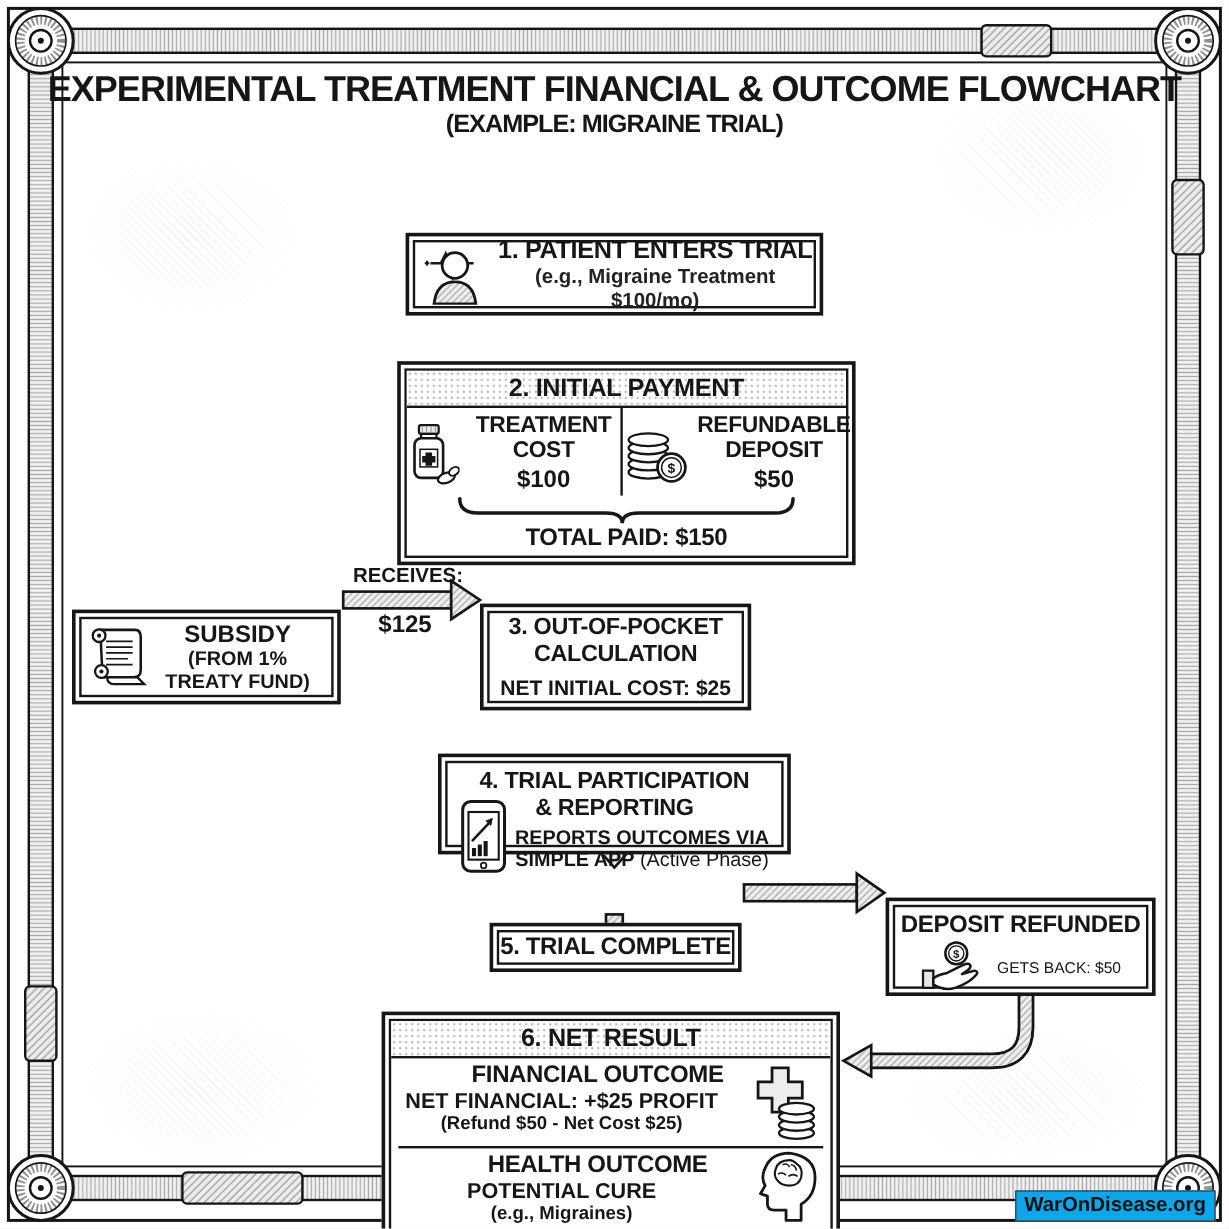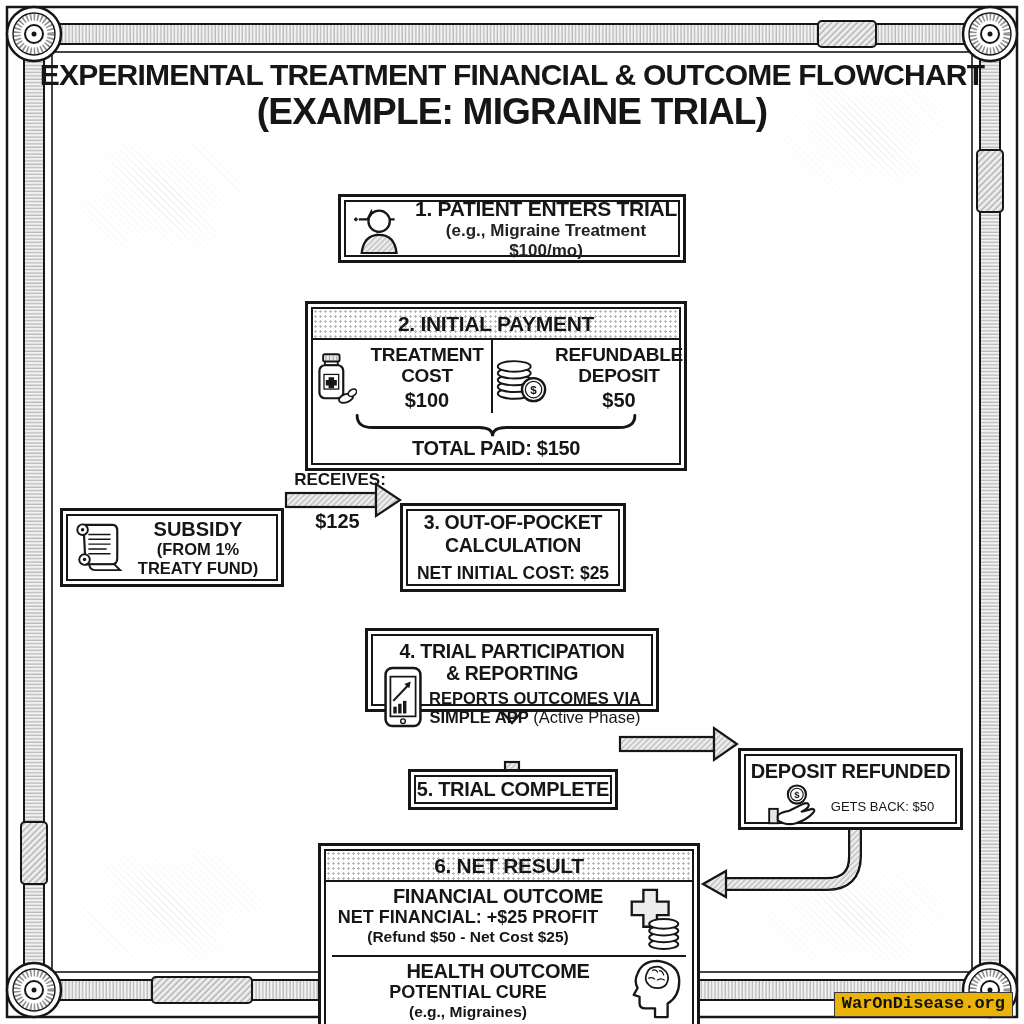--- a/index.html
+++ b/index.html
@@ -18,21 +18,21 @@
     background:repeating-linear-gradient(45deg, rgba(0,0,0,.14) 0 1px, transparent 1px 5px);
     -webkit-mask-image:radial-gradient(closest-side, #000, transparent);
     mask-image:radial-gradient(closest-side, #000, transparent);
   }
 
   
   .title {
     position:absolute; left:0; top:60px; width:1024px; text-align:center;
     font-weight:bold; font-size:30px; letter-spacing:-.8px; line-height:1.0;
   }
-  .title .t2 { font-size:37px; margin-top:3px; }
+  .title .t2 { font-size:21px; margin-top:3px; }
 
   
   .box { position:absolute; background:#fff; border:3px solid #161616; padding:3px; z-index:4;margin-top:46px; }
   .box-inner { width:100%; height:100%; border:2px solid #161616; background:#fff;
                display:flex; flex-direction:column; }
   .halftone {
     background-color:#fff;
     background-image:radial-gradient(#b9b9b9 1px, transparent 1.35px);
     background-size:5px 5px;
   }
@@ -94,22 +94,22 @@
   .sec-line { font-weight:bold; font-size:18px; line-height:1.15; }
   .sec-note { font-weight:600; font-size:15.5px; line-height:1.15; }
   .sec-icon { position:absolute; right:8px; }
 
   
   .arrow-label { position:absolute; font-weight:bold; text-align:center; z-index:5; }
 
   
   .watermark {
     position:absolute; right:11px; top:992px; z-index:9;
-    background:#eab308; border:1.5px solid #3a3a3a; padding:1px 7px 3px 7px;
-    font-family:Liberation Mono, monospace; font-weight:bold; font-size:17px; color:#111;
+    background:#0ea5e9; border:1.5px solid #3a3a3a; padding:1px 7px 3px 7px;
+    font-family:Liberation Sans, sans-serif; font-weight:bold; font-size:17px; color:#111;
   }
 </style>
 </head>
 <body>
 
 <div class="canvas">
 
   <svg class="layer" viewBox="0 0 1024 1024">
     <defs>
       <pattern id="ribV" width="3.4" height="10" patternUnits="userSpaceOnUse">
@@ -244,21 +244,21 @@
         <circle cx="28" cy="17" r="11" fill="#fff" stroke="#161616" stroke-width="2.4"></circle>
         <path d="M10,50 Q12,31 28,31 Q44,31 46,50 Z" fill="url(#ahatch)" stroke="#161616" stroke-width="2.4"></path>
       </svg>
       <div class="step1-text">
         <div class="step1-title">1. PATIENT ENTERS TRIAL</div>
         <div class="step1-sub">(e.g., Migraine Treatment $100/mo)</div>
       </div>
     </div>
   </div>
 
-  <div class="box" style="left:305px;top:255px;width:382px;height:170px">
+  <div class="box" style="left:331px;top:255px;width:382px;height:170px">
     <div class="box-inner">
       <div class="box-header halftone">2. INITIAL PAYMENT</div>
       <div class="cols">
         <div class="col">
           <svg width="44" height="60" viewBox="0 0 48 58">
             <rect x="11" y="2" width="18" height="8" rx="2" fill="#e9e9e9" stroke="#161616" stroke-width="2"></rect>
             <path d="M14,3 V9 M18,3 V9 M22,3 V9 M26,3 V9" stroke="#9a9a9a" stroke-width="1"></path>
             <rect x="13" y="10" width="14" height="4" fill="#fff" stroke="#161616" stroke-width="2"></rect>
             <rect x="7" y="14" width="26" height="36" rx="6" fill="#fff" stroke="#161616" stroke-width="2.4"></rect>
             <rect x="12" y="24" width="16" height="16" fill="#fff" stroke="#161616" stroke-width="1.4"></rect>

